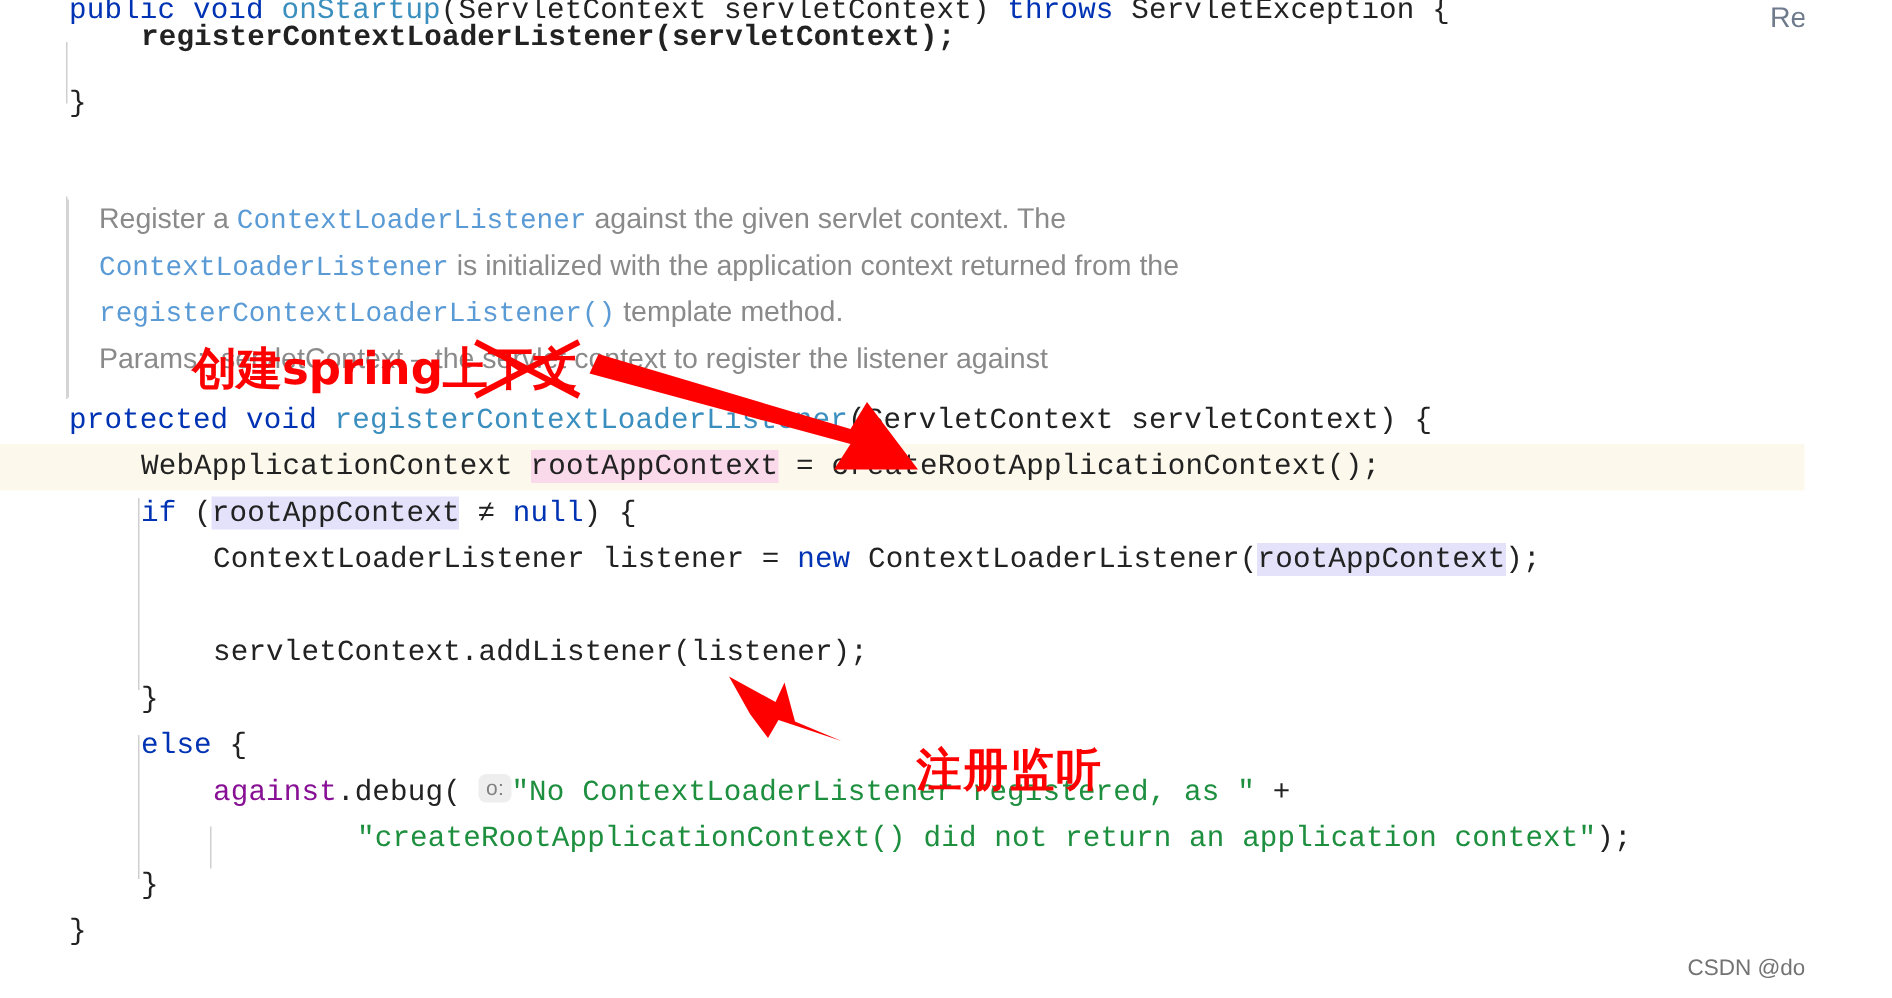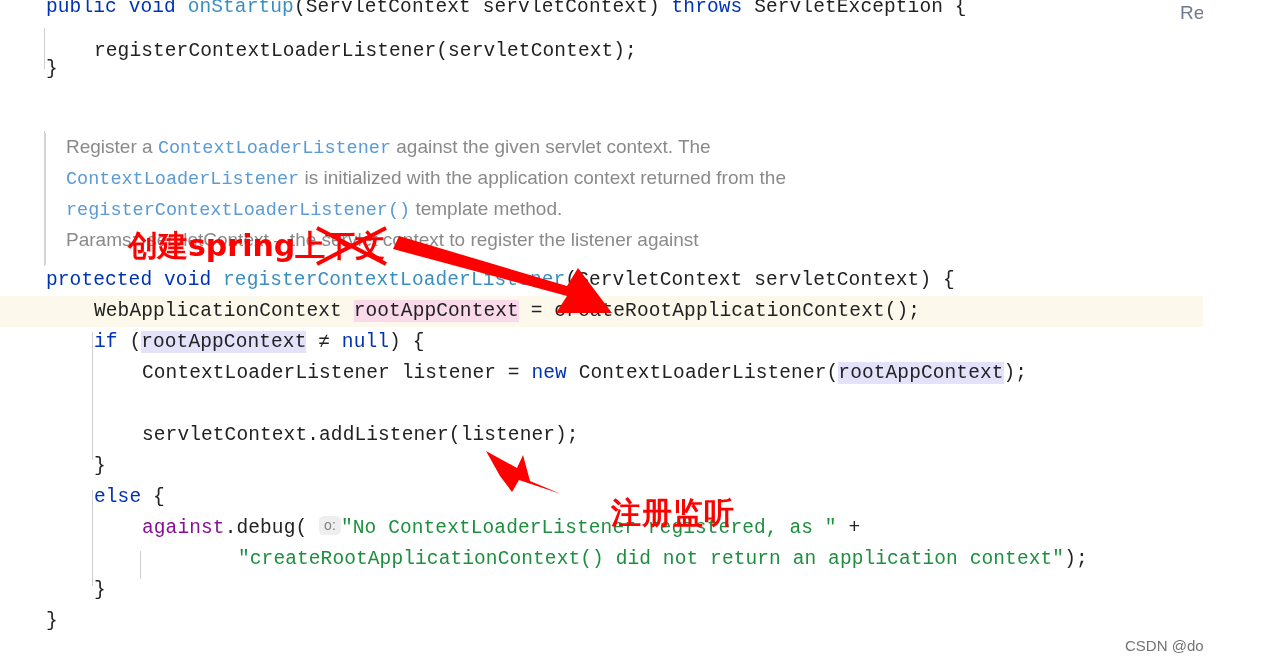--- a/index.html
+++ b/index.html
@@ -133,21 +133,21 @@
   <div class="indent-guide" style="left:44px; top:28px;  height:41px;"></div>
   <div class="indent-guide" style="left:44px; top:131px; height:135px;"></div>
   <div class="indent-guide" style="left:92px; top:332px; height:128px;"></div>
   <div class="indent-guide" style="left:92px; top:490px; height:96px;"></div>
   <div class="indent-guide" style="left:140px; top:551px; height:28px;"></div>
 
   <div class="doc-rail" style="left:44px; top:133px; height:132px;"></div>
 
   <div class="code-line" style="left:46px; top:-8px;"><span class="kw">public</span> <span class="kw">void</span> <span class="meth">onStartup</span><span class="plain">(ServletContext servletContext) </span><span class="kw">throws</span><span class="plain"> ServletException {</span></div>
 
-  <div class="code-line" style="left:94px; top:36px;"><span class="plain">registerContextLoaderListener(servletContext);</span></div>
+  <div class="code-line" style="left:94px; top:10px;font-weight:bold;"><span class="plain">registerContextLoaderListener(servletContext);</span></div>
 
   <div class="code-line" style="left:46px; top:54px;"><span class="plain">}</span></div>
 
   <div class="doc-line" style="left:66px; top:136px;"><span>Register a </span><span class="link">ContextLoaderListener</span><span> against the given servlet context. The</span></div>
 
   <div class="doc-line" style="left:66px; top:167px;"><span class="link">ContextLoaderListener</span><span> is initialized with the application context returned from the</span></div>
 
   <div class="doc-line" style="left:66px; top:198px;"><span class="link">registerContextLoaderListener()</span><span> template method.</span></div>
 
   <div class="doc-line" style="left:66px; top:229px;"><span>Params:  servletContext – the servlet context to register the listener against</span></div>

